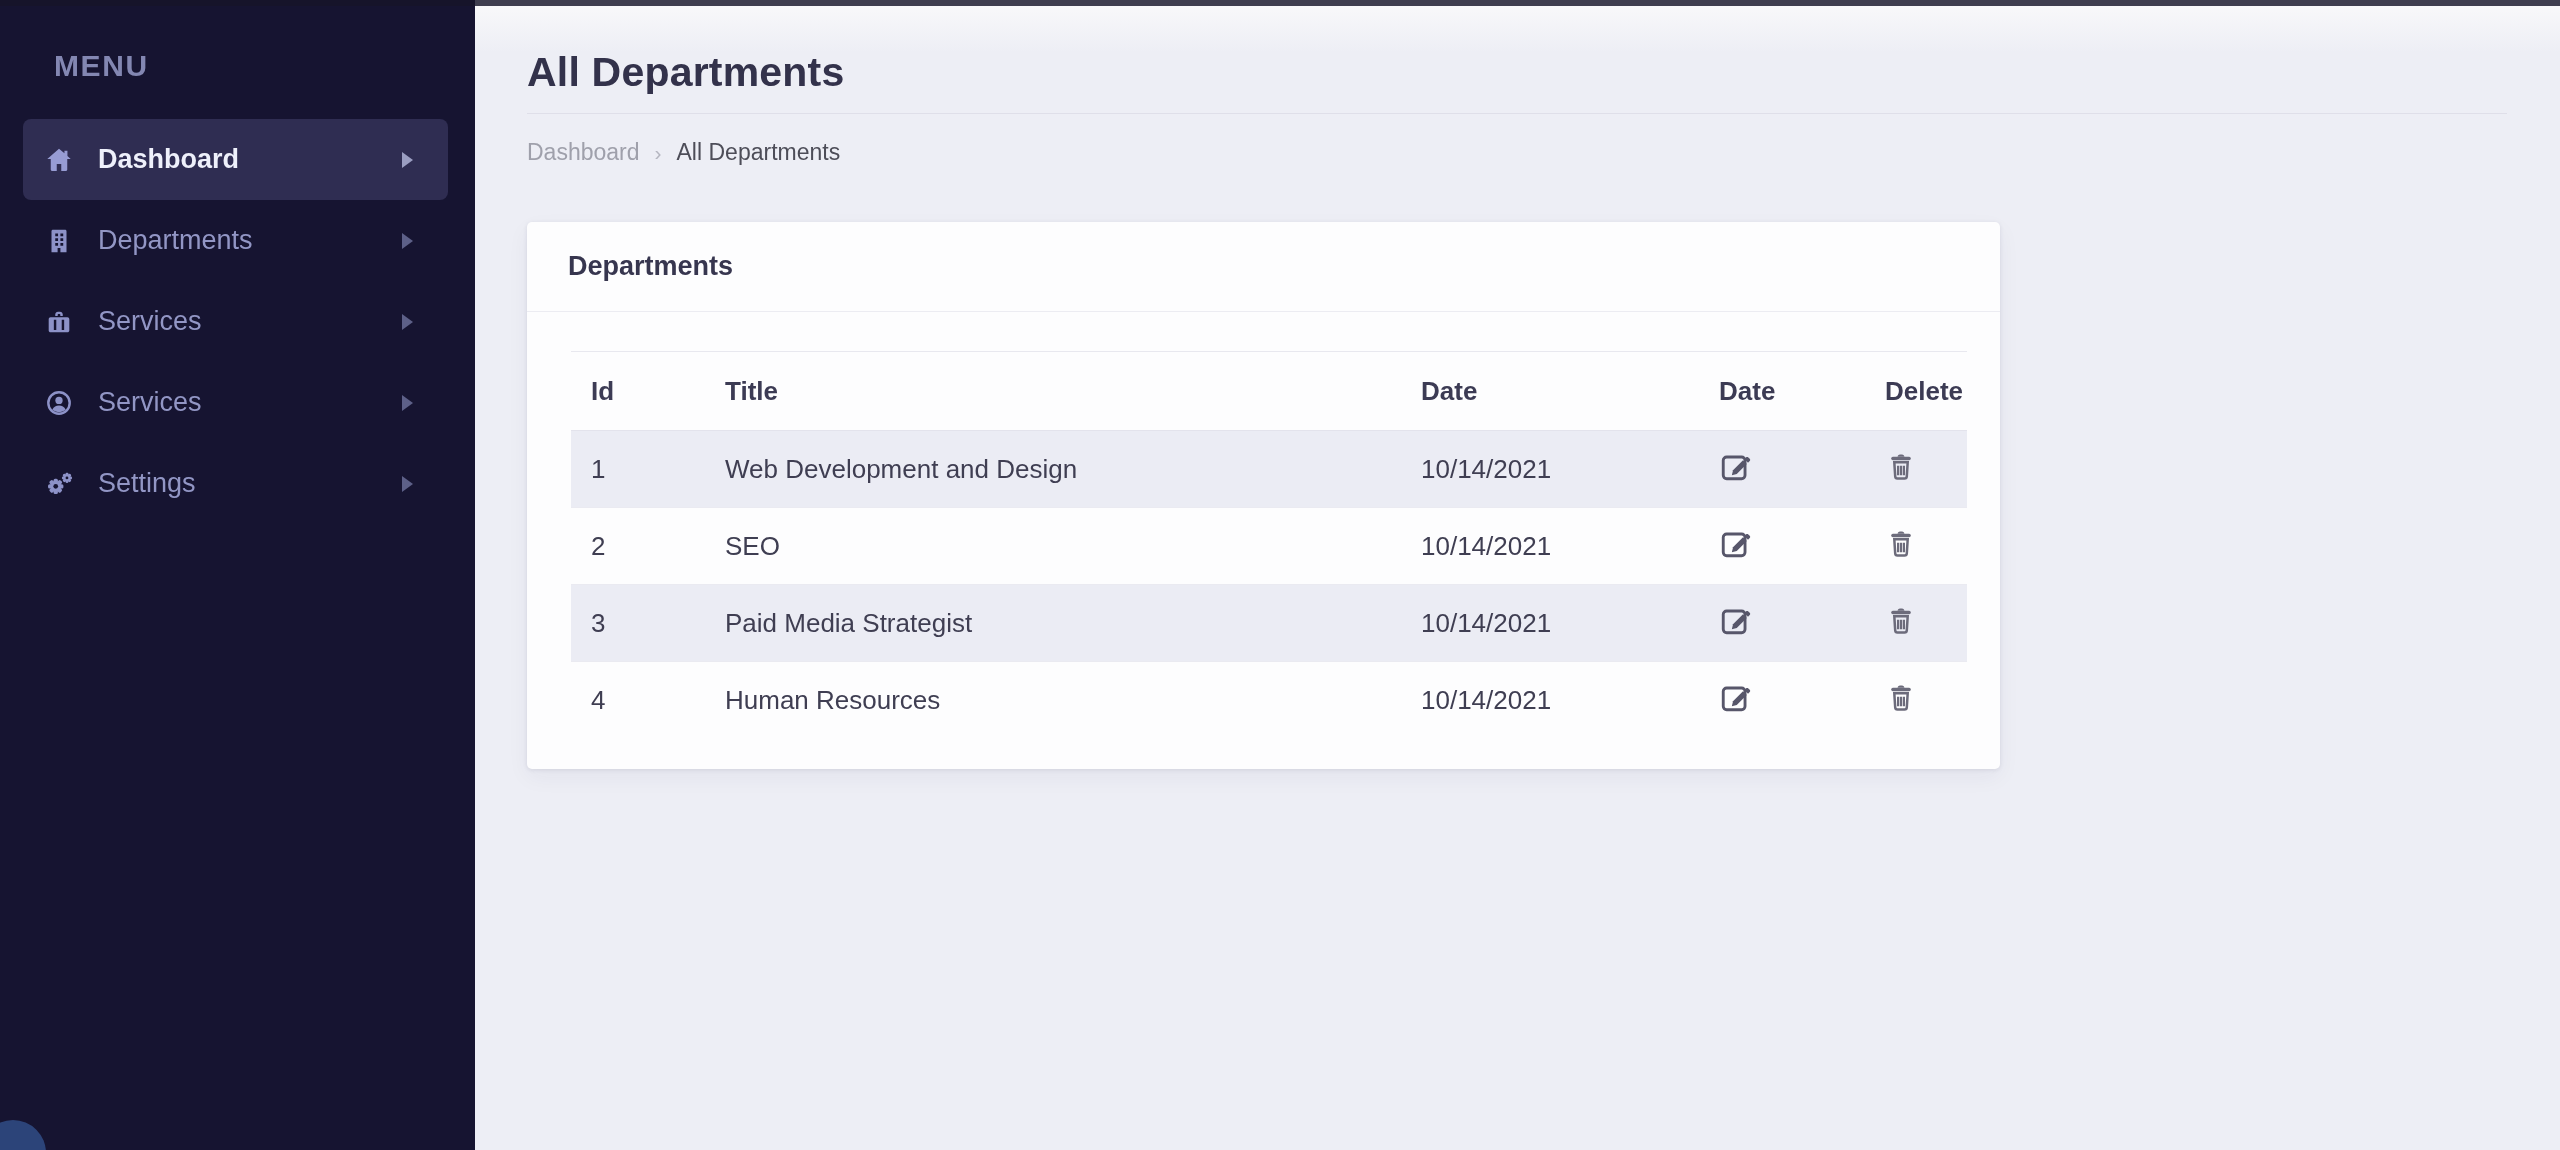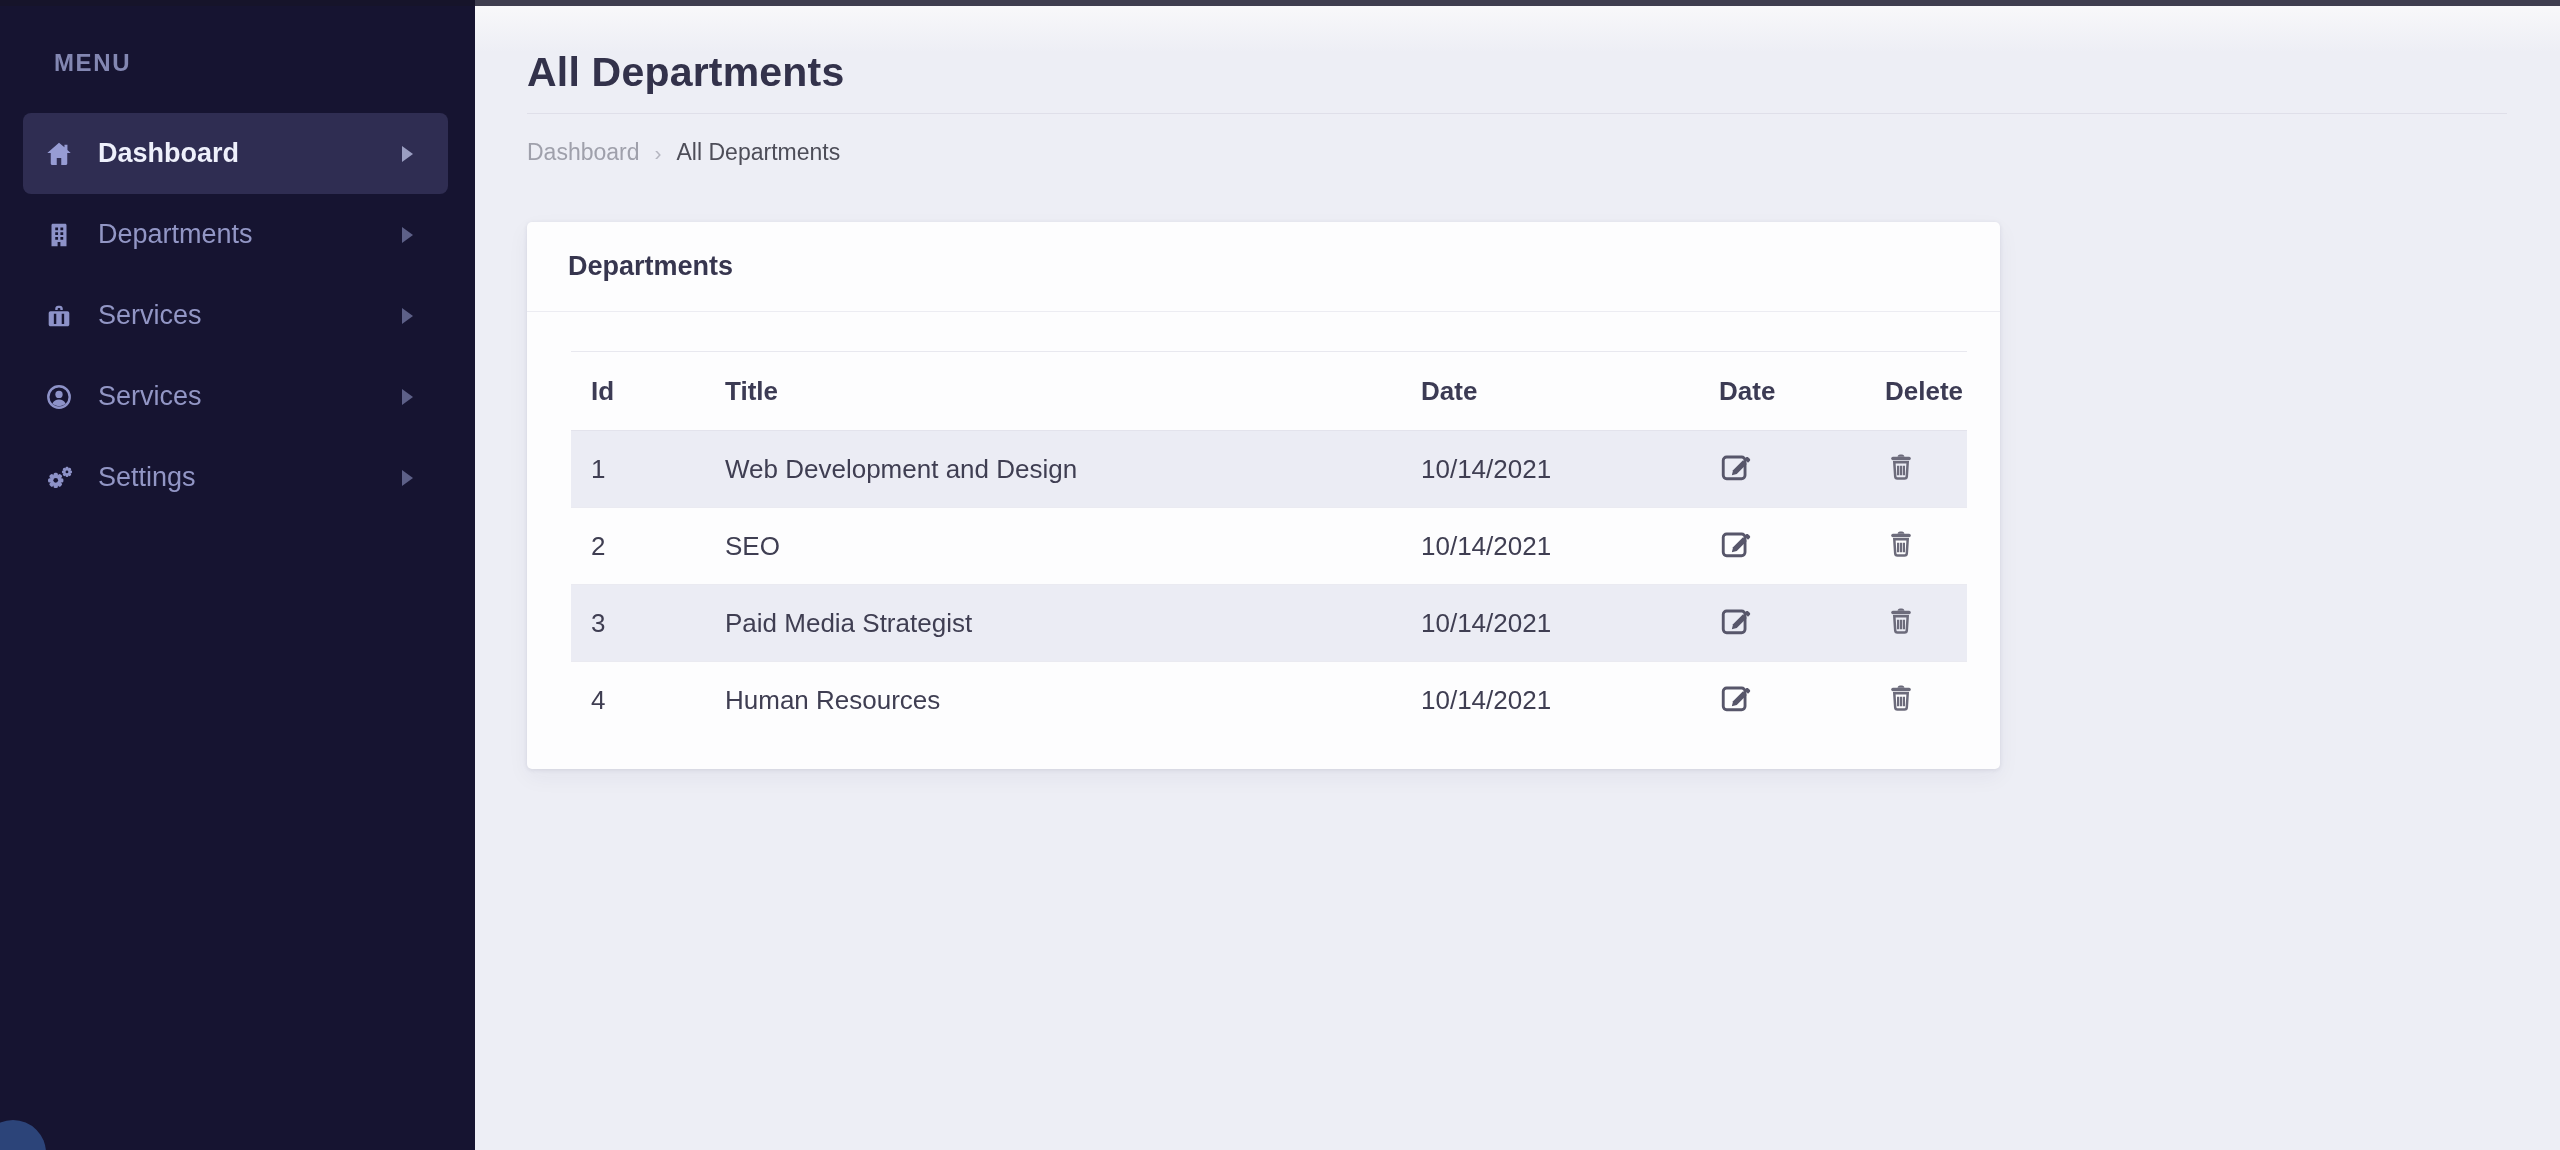--- a/index.html
+++ b/index.html
@@ -4,21 +4,21 @@
 <style>
   html,body{margin:0;padding:0;}
   body{font-family:"Liberation Sans","DejaVu Sans",sans-serif;}
   .screen{position:relative;width:2560px;height:1150px;overflow:hidden;display:flex;background:#edeef5;}
 
   
   .top-strip{position:absolute;top:0;left:0;width:2560px;height:6px;background:rgba(22,21,42,.82);z-index:9;}
 
   
   .sidebar{position:relative;width:475px;min-width:475px;height:1150px;background:#161431;overflow:hidden;}
-  .menu-label{padding:49px 0 0 54px;font-size:24px;font-weight:700;letter-spacing:1.6px;color:#8387b2;}
+  .menu-label{padding:49px 0 0 54px;font-size:30px;font-weight:700;letter-spacing:1.6px;color:#8387b2;}
   .nav{list-style:none;margin:36px 0 0 0;padding:0;}
   .nav li{display:flex;align-items:center;height:81px;margin:0 27px 0 23px;padding-left:21px;border-radius:8px;color:#9296c5;font-size:27px;font-weight:500;cursor:pointer;}
   .nav li.active{background:#2f2d52;color:#eef0fb;font-weight:600;}
   .nav .nav-icon{width:30px;height:30px;margin-right:24px;color:#8d92c8;flex:0 0 30px;}
   .nav li.active .nav-icon{color:#979cd4;}
   .nav .caret{margin-left:auto;margin-right:35px;width:0;height:0;border-top:8px solid transparent;border-bottom:8px solid transparent;border-left:11px solid #5d6088;}
   .nav li.active .caret{border-left-color:#9b9ec2;}
   .corner-dot{position:absolute;left:-20px;bottom:-36px;width:66px;height:66px;border-radius:50%;background:#3f6cb5;opacity:.55;}
 
   

